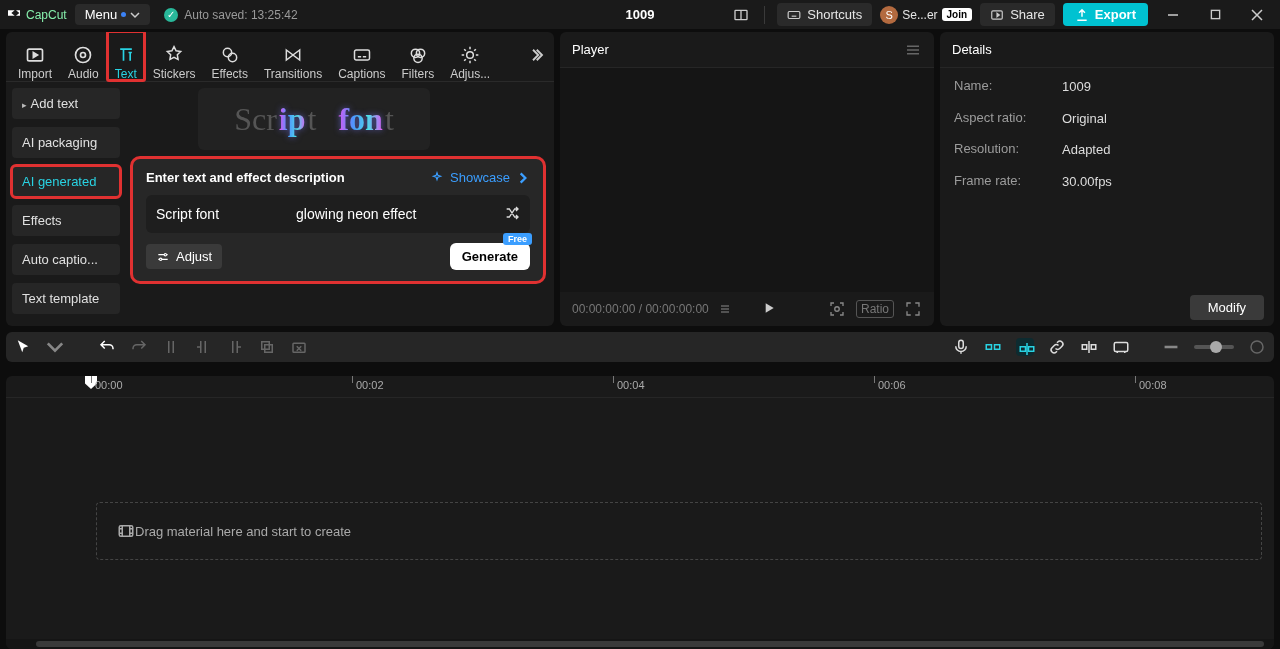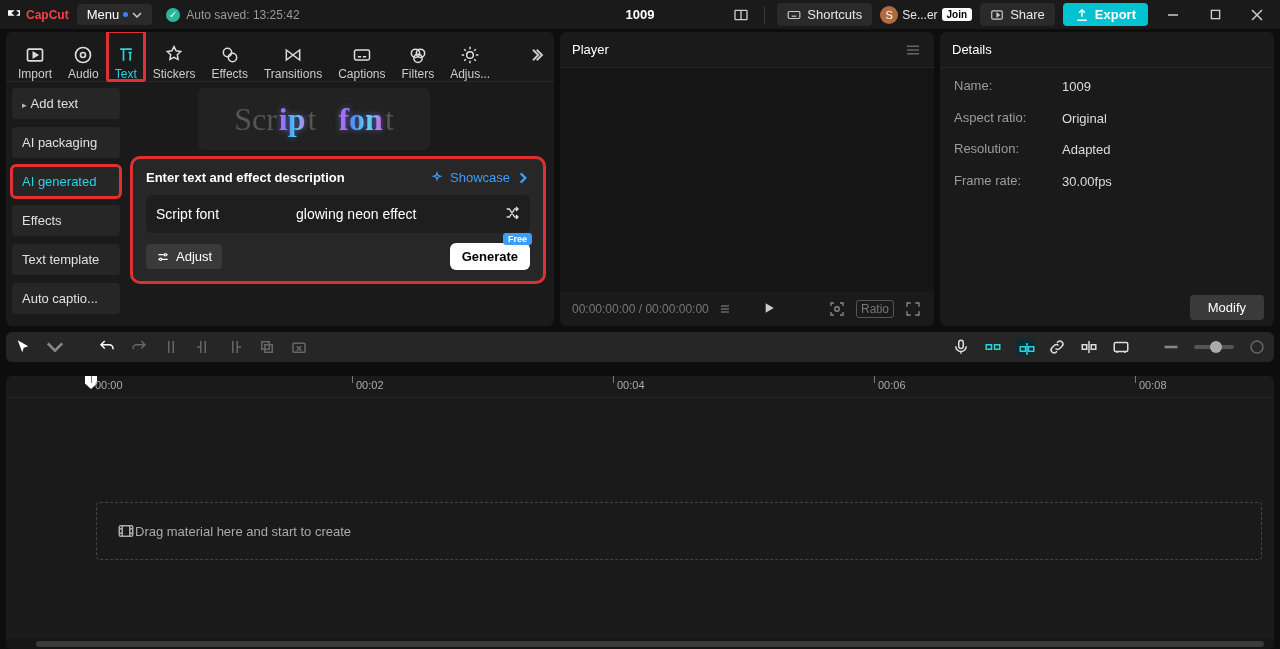--- a/index.html
+++ b/index.html
@@ -12,21 +12,21 @@
     overflow: hidden;
     position: relative;
   }
   
   .titlebar {
     height: 30px; background: #1a1a1a;
     display: flex; align-items: center;
     padding: 0 6px; gap: 8px;
     border-bottom: 1px solid #0d0d0d;
   }
-  .logo { display:flex; align-items:center; gap:4px; font-weight:700; font-size:12px; color:#ef4444;}
+  .logo { display:flex; align-items:center; gap:4px; font-weight:400; font-size:12px; color:#86efac;}
   .logo-icon{ width:16px;height:16px; }
   .menu-btn {
     background:#2a2a2a; padding:3px 10px; border-radius:4px;
     display:flex; align-items:center; gap:4px; font-size:13px; color:#fff;justify-content:flex-end;
   }
   .menu-dot{ width:5px;height:5px;border-radius:50%;background:#3b82f6; }
   .chev-down{ width:10px;height:10px; }
   .autosave{ display:flex; align-items:center; gap:6px; color:#9a9a9a; font-size:12px; margin-left:6px;}
   .autosave .tick{ width:14px;height:14px;border-radius:50%;background:#29b89a; display:flex;align-items:center;justify-content:center; color:#fff;font-size:10px;}
   .title-center{ position:absolute; left:50%; transform:translateX(-50%); font-weight:600; color:#fff;}
@@ -286,22 +286,22 @@
           </svg>
       </div>
     </div>
 
     <div class="left-body">
       <div class="side-col">
         <div class="side-item"><span class="tri">▸</span><span>Add text</span></div>
         <div class="side-item">AI packaging</div>
         <div class="side-item active">AI generated</div>
         <div class="side-item">Effects</div>
+        <div class="side-item">Auto captio...</div>
         <div class="side-item">Text template</div>
-        <div class="side-item">Auto captio...</div>
       </div>
 
       <div class="left-content">
         <div class="preview-thumb">
           <span>Scr</span>
           <span class="glow">ip</span>
           <span>t</span>
           <span style="width:18px;"></span>
           <span class="glow">fon</span>
           <span>t</span>

